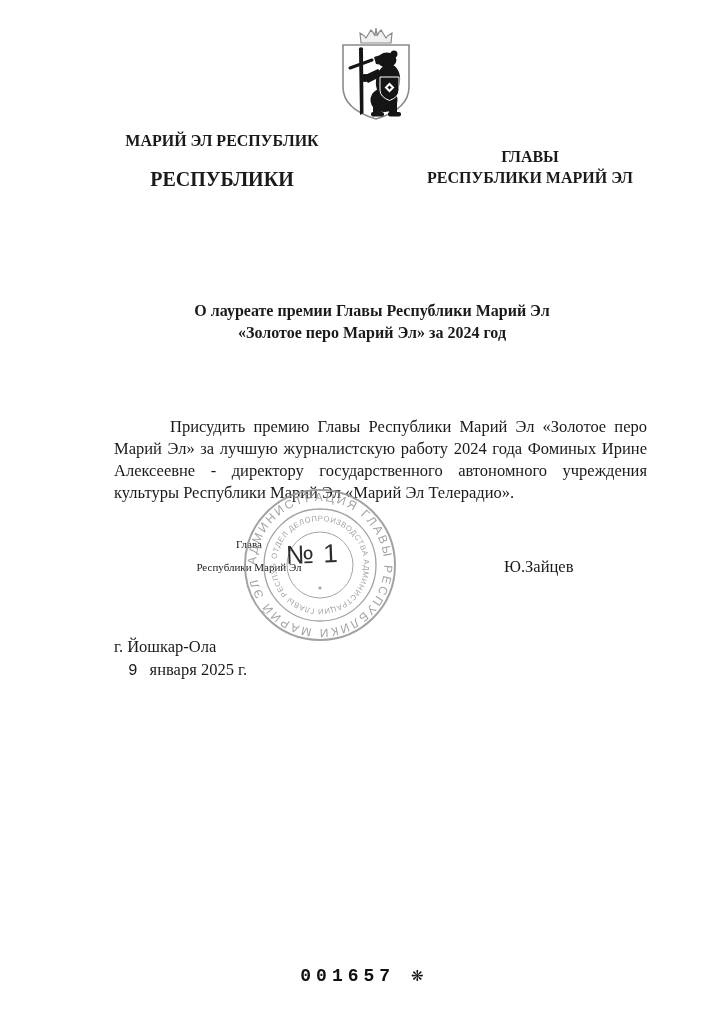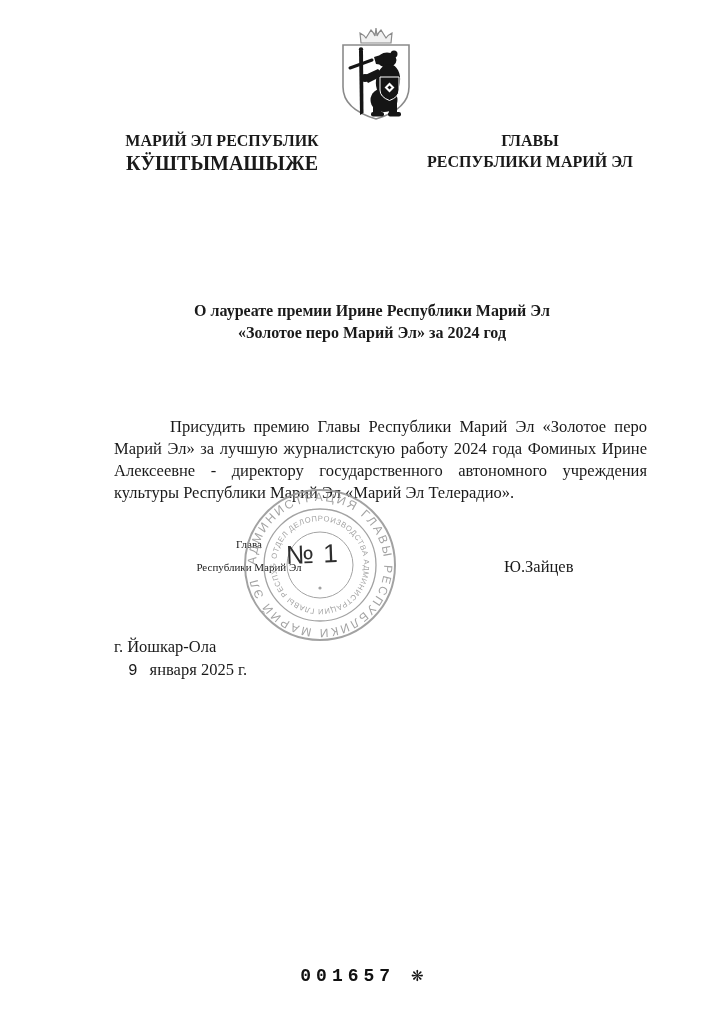--- a/index.html
+++ b/index.html
@@ -10,21 +10,21 @@
   }
   .abs { position:absolute; }
 
   .emblem { left:330px; top:27px; width:92px; height:96px; }
 
   .hdr { font-weight:bold; text-align:center; }
   .hdr-left  { left:72px;  top:130px; width:300px; }
   .hdr-right { left:396px; top:130px; width:268px; }
   .hdr-sm { font-size:16px; line-height:21px;font-family:Liberation Serif, serif; }
   .hdr-lg { font-size:20px; line-height:24px; }
-  .mt12 { margin-top:0; }
+  .mt12 { margin-top:16px; }
 
   .doc-title {
     left:110px; top:300px; width:524px; text-align:center;
     font-weight:bold; font-size:16px; line-height:22px;
   }
 
   .body-par {
     left:114px; top:399px; width:533px;
     font-size:16.5px; line-height:22px; text-align:justify; text-indent:56px;
   }
@@ -83,30 +83,30 @@
     </g>
     <g>
       <path d="M 50,50 H 69 V 63 Q 69,70 59.5,73.5 Q 50,70 50,63 Z" fill="#151515" stroke="#ffffff" stroke-width="1"></path>
       <rect x="56" y="57" width="7" height="7" transform="rotate(45 59.5 60.5)" fill="#ffffff"></rect>
       <rect x="58" y="59" width="3" height="3" transform="rotate(45 59.5 60.5)" fill="#151515"></rect>
     </g>
   </svg>
 
   <div class="abs hdr hdr-left">
     <div class="hdr-sm">МАРИЙ ЭЛ РЕСПУБЛИК</div>
-    <div class="hdr-lg mt12">КӰШТЫМАШЫЖЕ</div>
+    <div class="hdr-lg mt12">РЕСПУБЛИКИ</div>
   </div>
 
   <div class="abs hdr hdr-right">
     <div class="hdr-sm mt12">ГЛАВЫ</div>
     <div class="hdr-sm">РЕСПУБЛИКИ МАРИЙ ЭЛ</div>
   </div>
 
   <div class="abs doc-title">
-    <div>О лауреате премии Ирине Республики Марий Эл</div>
+    <div>О лауреате премии Главы Республики Марий Эл</div>
     <div>«Золотое перо Марий Эл» за 2024 год</div>
   </div>
 
   <p class="abs body-par">Присудить премию Главы Республики Марий Эл «Золотое перо Марий Эл» за лучшую журналистскую работу 2024 года Фоминых Ирине Алексеевне - директору государственного автономного учреждения культуры Республики Марий Эл «Марий Эл Телерадио».</p>
 
   <div class="abs sig-post">
     <div>Глава</div>
     <div>Республики Марий Эл</div>
   </div>
   <div class="abs sig-name">Ю.Зайцев</div>

